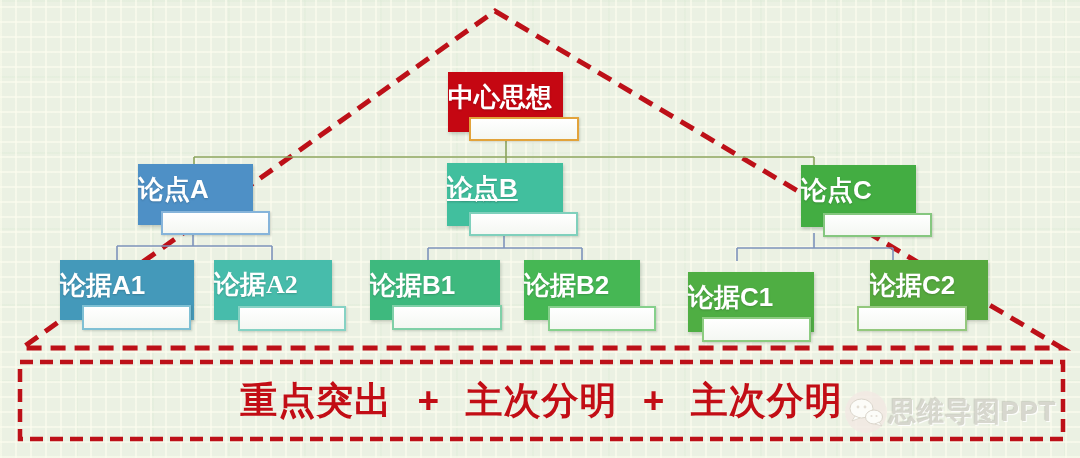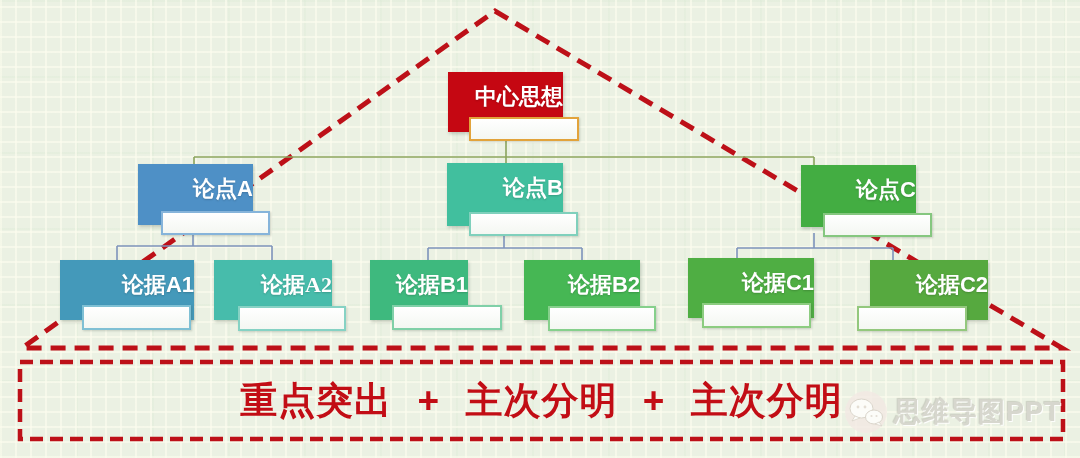--- a/index.html
+++ b/index.html
@@ -10,58 +10,58 @@
     background-image:
       repeating-linear-gradient(90deg, rgba(252,252,238,.65) 0 2px, rgba(252,252,238,0) 2px 15px),
       repeating-linear-gradient(0deg,  rgba(252,252,238,.65) 0 2px, rgba(252,252,238,0) 2px 15px),
       repeating-linear-gradient(90deg, rgba(214,232,208,.25) 0 2px, rgba(214,232,208,0) 2px 76px),
       repeating-linear-gradient(0deg,  rgba(214,232,208,.25) 0 2px, rgba(214,232,208,0) 2px 76px);
   }
   .underlay{position:absolute;left:0;top:0;z-index:1;}
   .node{position:absolute;z-index:2;}
   .node-label{
     width:100%;height:100%;box-sizing:border-box;
-    color:#fff;font-weight:700;font-size:22px;line-height:50px;text-align:right;
+    color:#fff;font-weight:700;font-size:26px;line-height:50px;text-align:left;
     text-shadow:0 1px 2px rgba(0,0,0,.18);
     box-shadow:1px 2px 3px rgba(60,80,60,.25);
   }
   .node-tag{
     position:absolute;background:linear-gradient(180deg,#ffffff 0%,#f4f7f2 100%);
     box-shadow:1px 1px 2px rgba(80,90,80,.25);
   }
   
   .n-root{left:448px;top:72px;width:115px;height:60px;}
   .n-root .node-tag{left:21px;top:45px;width:106px;height:20px;border:2px solid #e2a33b;}
   .n-a{left:138px;top:164px;width:115px;height:61px;}
   .n-a .node-tag{left:23px;top:47px;width:105px;height:20px;border:2px solid #86b4da;}
   .n-b{left:447px;top:163px;width:116px;height:63px;}
   .n-b .node-tag{left:22px;top:49px;width:105px;height:20px;border:2px solid #7fd0bc;}
   .n-c{left:757px;top:165px;width:115px;height:62px;margin-left:44px;}
   .n-c .node-tag{left:22px;top:48px;width:105px;height:20px;border:2px solid #85c77f;}
   .n-a1{left:60px;top:260px;width:134px;height:60px;}
   .n-a1 .node-tag{left:22px;top:45px;width:105px;height:21px;border:2px solid #7fc0d4;}
   .n-a2{left:214px;top:260px;width:118px;height:60px;}
   .n-a2 .node-tag{left:24px;top:46px;width:104px;height:21px;border:2px solid #86d2c4;}
-  .n-b1{left:370px;top:260px;width:98px;height:60px;}
+  .n-b1{left:370px;top:260px;width:130px;height:60px;}
   .n-b1 .node-tag{left:22px;top:45px;width:106px;height:21px;border:2px solid #80d0a8;}
   .n-b2{left:524px;top:260px;width:116px;height:60px;}
   .n-b2 .node-tag{left:24px;top:46px;width:104px;height:21px;border:2px solid #86d08c;}
-  .n-c1{left:680px;top:258px;width:126px;height:60px;padding-left:8px;}
+  .n-c1{left:680px;top:272px;width:126px;height:60px;padding-left:8px;}
   .n-c1 .node-tag{left:22px;top:45px;width:105px;height:21px;border:2px solid #8ccc80;}
   .n-c2{left:832px;top:260px;width:118px;height:60px;padding-left:38px;}
   .n-c2 .node-tag{left:25px;top:46px;width:106px;height:21px;border:2px solid #93c87d;}
 
   .slogan{
     position:absolute;z-index:3;left:20px;top:362px;width:1043px;height:77px;
     line-height:77px;text-align:center;font-size:37px;font-weight:900;
     letter-spacing:1px;word-spacing:14px;
   }
   .watermark{
     position:absolute;z-index:4;left:843px;top:387px;height:50px;
-    display:flex;align-items:center;gap:5px;opacity:.95;
+    display:flex;align-items:center;opacity:.95;
   }
   .wm-text{
     font-size:27px;font-weight:700;color:#d6d6cd;letter-spacing:1px;
     text-shadow:1px 1px 0 rgba(255,255,255,.95), -1px -1px 1px rgba(140,140,130,.35);
   }
 </style>
 </head>
 <body>
 
 <div class="stage">
@@ -79,21 +79,21 @@
     <div class="node-label" style="background: rgb(197, 7, 18);">中心思想</div>
     <div class="node-tag"></div>
   </div>
 
   <div class="node n-a">
     <div class="node-label" style="background: rgb(78, 144, 198);">论点A</div>
     <div class="node-tag"></div>
   </div>
 
   <div class="node n-b">
-    <div class="node-label" style="background: rgb(65, 191, 158);">论点B</div>
+    <div class="node-label" style="background: rgb(65, 191, 158); text-decoration: underline;">论点B</div>
     <div class="node-tag"></div>
   </div>
 
   <div class="node n-c">
     <div class="node-label" style="background: rgb(67, 173, 66);">论点C</div>
     <div class="node-tag"></div>
   </div>
 
   <div class="node n-a1">
     <div class="node-label" style="background: rgb(68, 153, 186);">论据A1</div>

